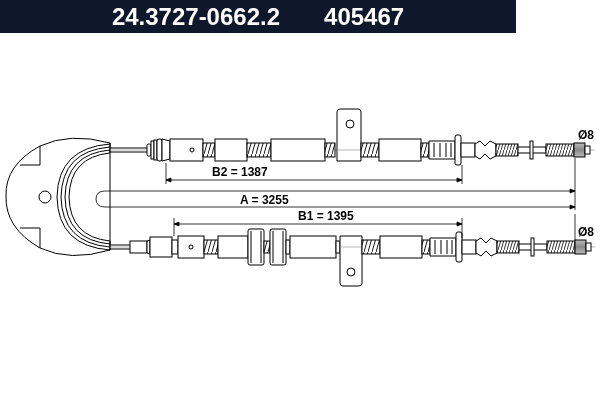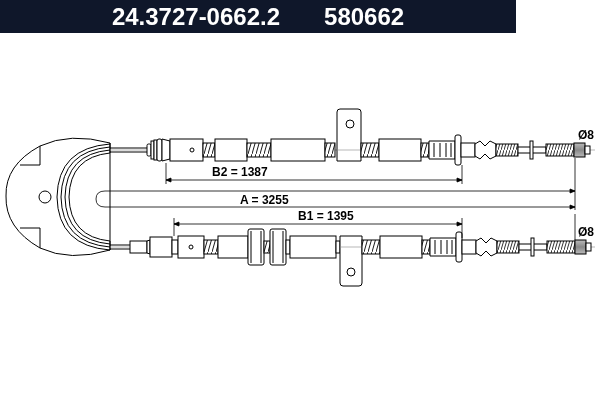--- a/index.html
+++ b/index.html
@@ -13,21 +13,21 @@
     .header .part { margin-right: 44px; }
     .drawing { position: absolute; left: 0; top: 33px; width: 600px; height: 367px; }
     .dim-label { font-family: "Liberation Sans", sans-serif; font-weight: bold; font-size: 12px; fill: #000; }
     .dia-label { font-family: "Liberation Sans", sans-serif; font-weight: bold; font-size: 12px; fill: #000; }
   </style>
 </head>
 <body>
 
 <div class="header">
   <span class="part">24.3727-0662.2</span>
-  <span>580662</span>
+  <span>405467</span>
 </div>
 
 <svg class="drawing" viewBox="0 33 600 367" width="600" height="367" xmlns="http://www.w3.org/2000/svg">
   <defs>
     <pattern id="coil" width="4" height="14" patternUnits="userSpaceOnUse">
       <rect width="4" height="14" fill="#ffffff"></rect>
       <line x1="0" y1="14" x2="4" y2="0" stroke="#000" stroke-width="0.9"></line>
     </pattern>
     <pattern id="coilsm" width="3" height="10" patternUnits="userSpaceOnUse">
       <rect width="3" height="10" fill="#ffffff"></rect>

